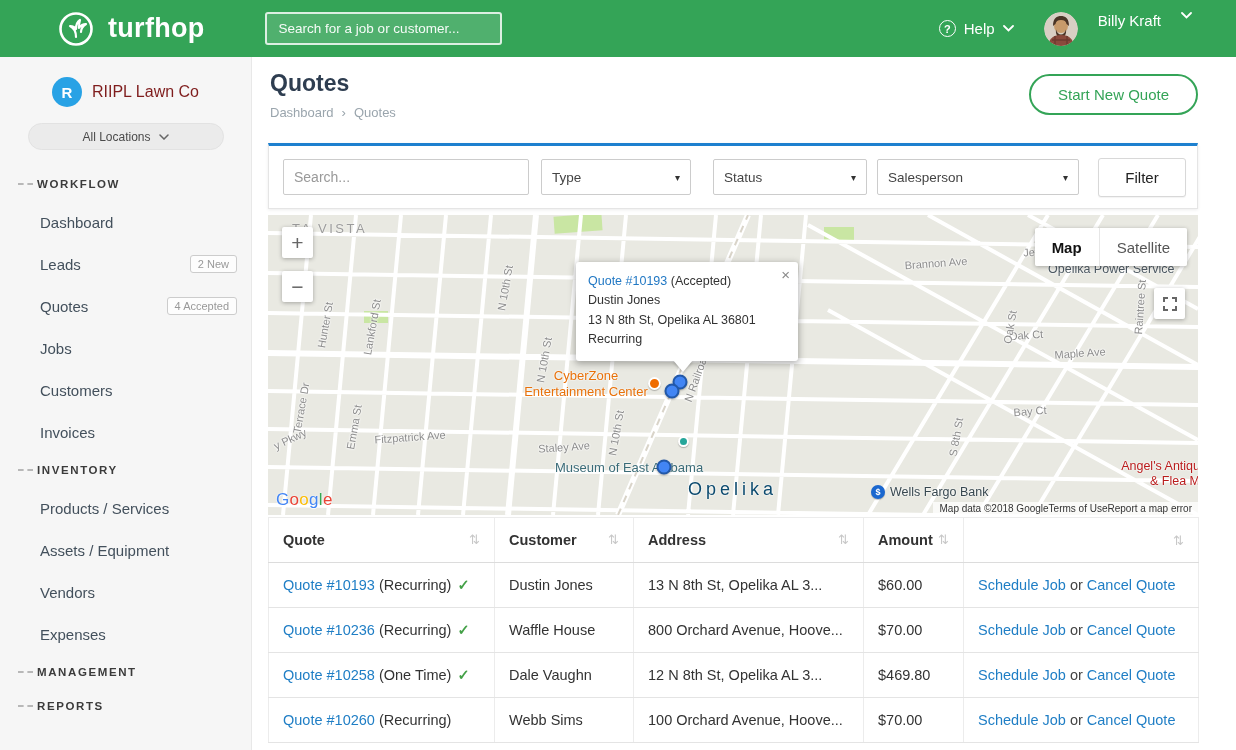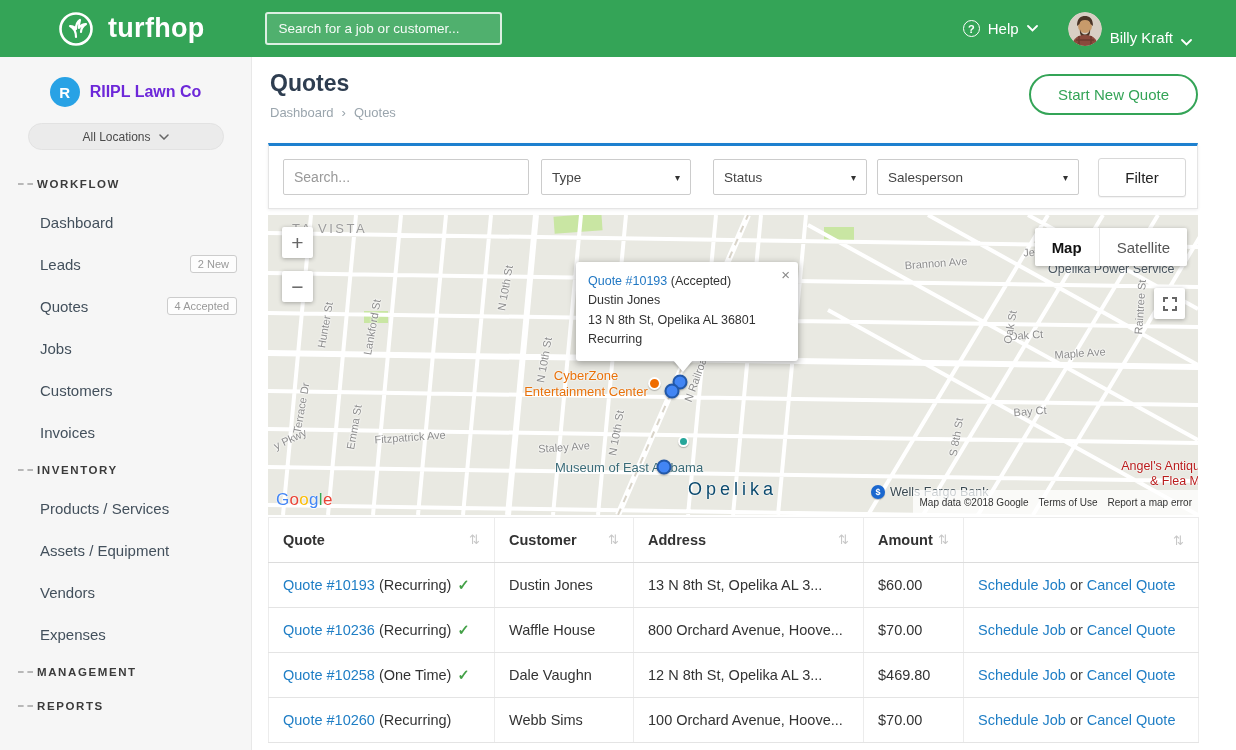--- a/index.html
+++ b/index.html
@@ -10,29 +10,29 @@
   
   .topbar{position:absolute;left:0;top:0;width:1236px;height:57px;background:#34a457;display:flex;align-items:center;z-index:30}
   .logo{display:flex;align-items:center;gap:14px;margin-left:58px}
   .logo-text{color:#fff;font-size:27px;font-weight:bold;letter-spacing:.3px}
   .top-search{margin-left:60px;width:237px;height:33px;background:rgba(255,255,255,.14);border:2px solid rgba(255,255,255,.8);border-radius:3px;color:#fff;padding:0 12px;font-size:13.5px;outline:none;font-family:"Liberation Sans",sans-serif}
   .top-search::placeholder{color:rgba(255,255,255,.95)}
   .top-right{margin-left:auto;margin-right:44px;display:flex;align-items:center;color:#fff}
   .help-group{display:flex;align-items:center;gap:8px;cursor:pointer;margin-right:30px}
   .help-q{width:17px;height:17px;border:1.5px solid #fff;border-radius:50%;font-size:11px;display:flex;align-items:center;justify-content:center;font-weight:bold}
   .top-label{font-size:15px}
-  .user-group{display:flex;align-items:flex-end;gap:8px;cursor:pointer}
+  .user-group{display:flex;align-items:flex-start;gap:20px;cursor:pointer}
   .avatar{width:34px;height:34px;border-radius:50%;overflow:hidden;display:block}
   .user-name{font-size:15px}
 
   
   .sidebar{position:absolute;left:0;top:57px;width:252px;height:693px;background:#f6f6f6;border-right:1px solid #e8e8e8;z-index:20;overflow:hidden}
   .company{display:flex;align-items:center;justify-content:center;gap:10px;padding-top:20px;height:50px}
   .company-badge{width:30px;height:30px;border-radius:50%;background:#28a2e5;color:#fff;font-weight:bold;font-size:15px;display:flex;align-items:center;justify-content:center;flex:0 0 30px}
-  .company-name{font-size:16px;font-weight:bold;color:#6d28d9}
+  .company-name{font-size:16px;font-weight:normal;color:#7f1d1d}
   .loc-pill{margin:16px auto 0;width:196px;height:27px;background:#ebebeb;border:1px solid #e2e2e2;border-radius:14px;display:flex;align-items:center;justify-content:center;gap:8px;font-size:12px;color:#4a4a4a;cursor:pointer}
   .nav{margin-top:17px}
   .nav-section{height:34px;display:flex;align-items:center;gap:4px;padding-left:18px}
   .dash{width:15px;border-top:2px dashed #b8b8b8}
   .nav-section-label{font-size:11.5px;font-weight:bold;color:#3b3b3b;letter-spacing:1.6px;text-transform:uppercase}
   .nav-item{height:42px;display:flex;align-items:center;padding:0 14px 0 40px;font-size:15px;color:#43505c;cursor:pointer}
   .side-badge{margin-left:auto;border:1px solid #ccc;border-radius:3px;font-size:11px;color:#999;padding:2px 7px;background:#fdfdfd;white-space:nowrap}
 
   
   .main{position:absolute;left:252px;top:57px;width:984px;height:693px;background:#fff;overflow:hidden}
@@ -85,21 +85,21 @@
   .mt-btn + .mt-btn{border-left:1px solid #e6e6e6}
   .fullscreen-btn{position:absolute;right:13px;top:73px;width:31px;height:31px;background:#fff;border-radius:2px;box-shadow:0 1px 4px rgba(0,0,0,.3);display:flex;align-items:center;justify-content:center;cursor:pointer}
 
   .info-window{position:absolute;left:308px;top:47px;width:222px;background:#fff;border-radius:3px;box-shadow:0 2px 7px 1px rgba(0,0,0,.3);padding:10px 14px 11px 12px;font-size:12.5px;color:#333;line-height:1.55;z-index:5}
   .iw-link{color:#2178c4;text-decoration:none;cursor:pointer}
   .iw-close{position:absolute;top:5px;right:8px;color:#8a8a8a;font-size:15px;cursor:pointer;line-height:1}
   .iw-tail{position:absolute;left:405px;top:145px;width:0;height:0;border:10px solid transparent;border-top:12px solid #fff;border-bottom:0;filter:drop-shadow(0 2px 1px rgba(0,0,0,.18));z-index:5}
 
   .google-logo{position:absolute;left:8px;bottom:5px;font-size:17px;font-weight:normal;letter-spacing:.3px;text-shadow:0 0 2px #fff,0 1px 1px rgba(255,255,255,.9);cursor:pointer}
   .gl0,.gl3{color:#4285F4}.gl1,.gl5{color:#EA4335}.gl2{color:#FBBC05}.gl4{color:#34A853}
-  .map-attrib{position:absolute;right:0;bottom:0;background:rgba(255,255,255,.75);font-size:10px;color:#333;padding:7px 6px;display:flex;gap:10px;align-items:center}
+  .map-attrib{position:absolute;right:0;bottom:0;background:rgba(255,255,255,.75);font-size:10px;color:#333;padding:1px 6px;display:flex;gap:0;align-items:center}
   .map-attrib span{white-space:nowrap}
   .attrib-link{cursor:pointer}
 
   
   .quotes-table{position:absolute;left:0;top:460px;width:930px;border-collapse:collapse;table-layout:fixed;font-size:14.5px;background:#fff;border:1px solid #ececec}
   .quotes-table th{font-weight:bold;color:#333;text-align:left;padding:14px;border-bottom:1px solid #dcdcdc;border-right:1px solid #ececec;cursor:pointer;position:relative}
   .quotes-table td{padding:14px;color:#333;border-bottom:1px solid #e4e4e4;border-right:1px solid #ececec;overflow:hidden;white-space:nowrap}
   .quotes-table th:last-child,.quotes-table td:last-child{border-right:none}
   .sort{float:right;color:#c8c8c8;font-size:13px;font-weight:normal}
   .tlink{color:#1f7ec5;text-decoration:none;cursor:pointer}

